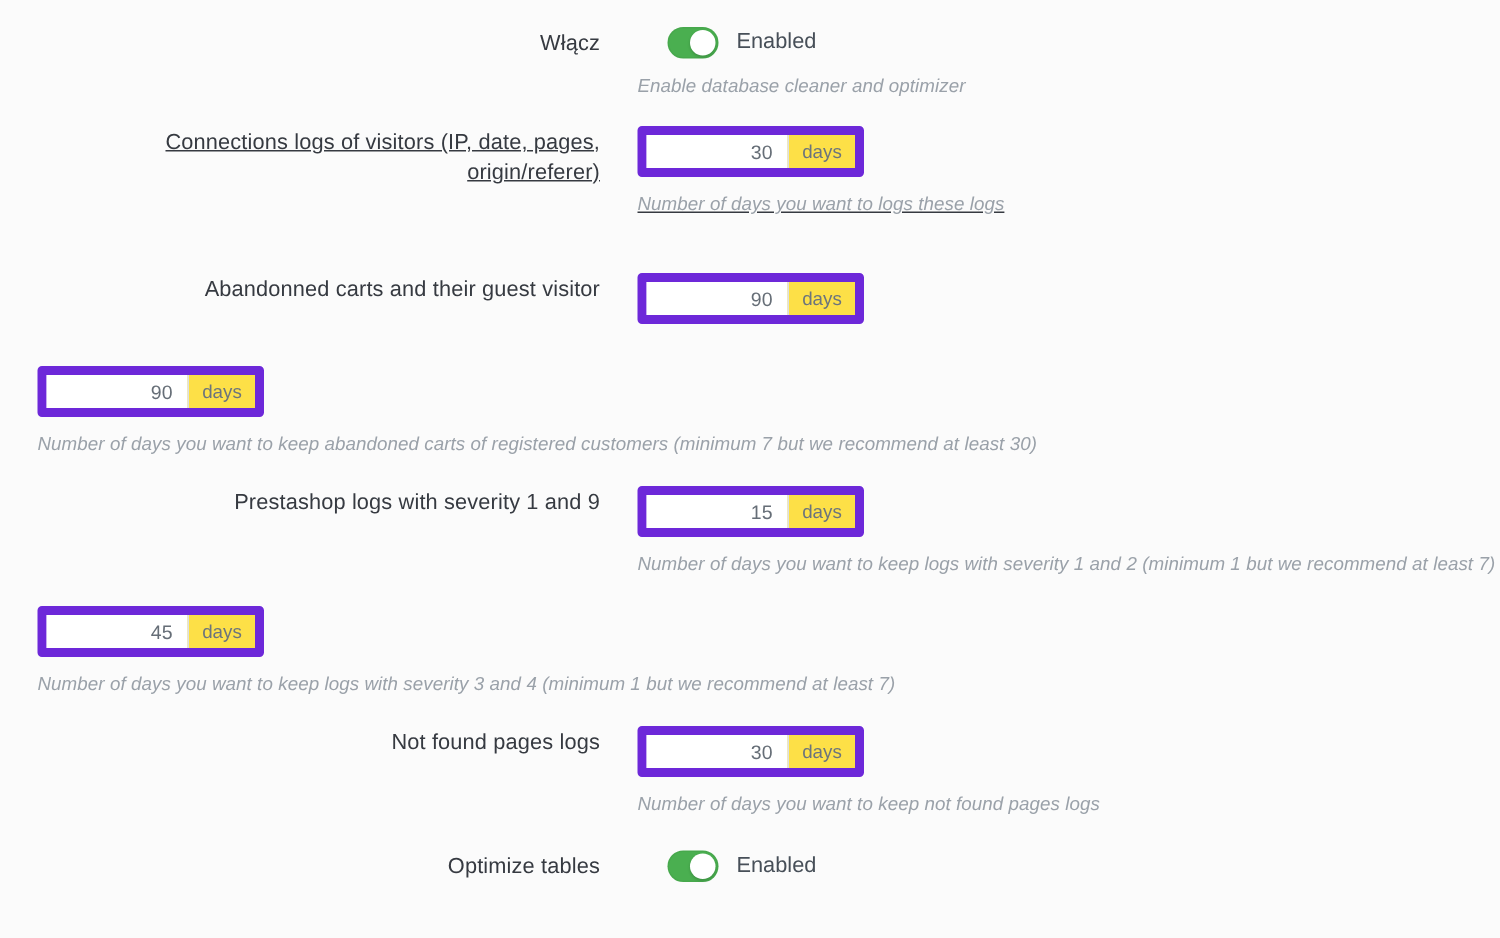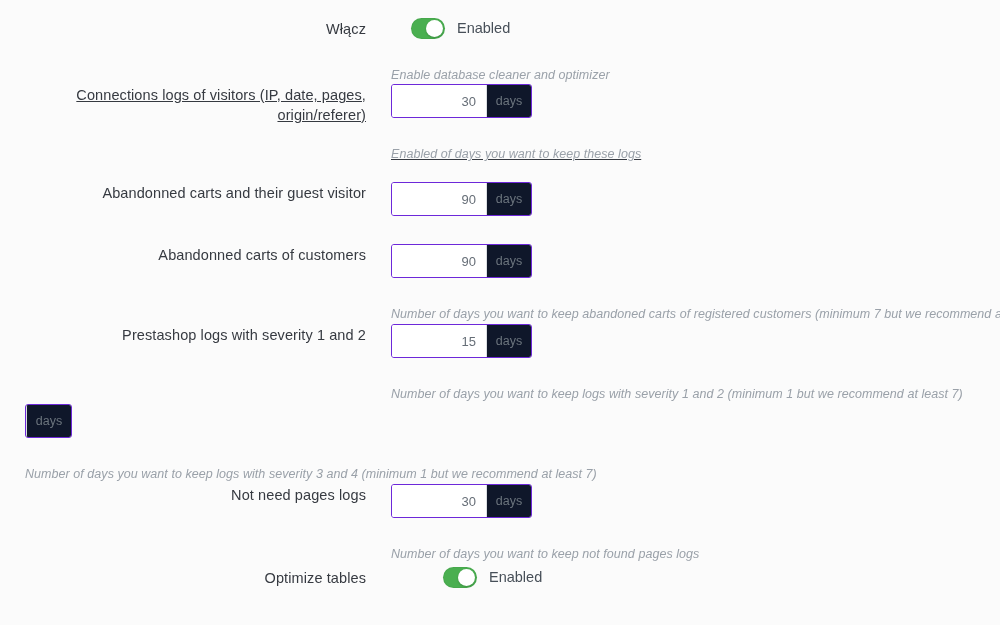--- a/index.html
+++ b/index.html
@@ -32,20 +32,21 @@
   .col-label {
     width: 366px;
     flex: 0 0 366px;
     text-align: right;
     font-size: 14.5px;
     line-height: 20px;
     color: #363a41;
     font-weight: 400;
     padding-top: 1px;
     letter-spacing: 0.1px;
+    padding-left: 34px;
   }
 
   .col-control {
     flex: 1 1 auto;
     padding-left: 25px;
     position: relative;
   }
 
   
   .switch-line {
@@ -77,21 +78,21 @@
     font-size: 14.5px;
     line-height: 21px;
     color: #474f58;
   }
 
   
   .input-group {
     display: inline-flex;
     align-items: stretch;
     height: 34px;
-    border: 1px solid #6d28d9;
+    border: 6px solid #6d28d9;
     border-radius: 3px;
     background: #ffffff;
     overflow: hidden;
     box-sizing: border-box;
   }
   .input-group .field {
     width: 94px;
     border: none;
     outline: none;
     background: #ffffff;
@@ -102,28 +103,28 @@
     color: #666e77;
     box-sizing: border-box;
   }
   .input-group .addon {
     display: flex;
     align-items: center;
     justify-content: center;
     width: 45px;
     box-sizing: border-box;
     border-left: 1px solid #dcdfe3;
-    background: #0f172a;
+    background: #fde047;
     color: #6b747d;
     font-size: 12.5px;
   }
 
   
   .help {
-    margin-top: 28px;
+    margin-top: 10px;
     font-size: 12.5px;
     font-style: italic;
     color: #9aa1a9;
     line-height: 16px;
     white-space: nowrap;
     letter-spacing: 0.05px;
   }
   .help.tight {
     margin-top: 9px;
   }
@@ -146,77 +147,77 @@
     </div>
   </div>
 
   <div class="form-row" style="top:84px;text-decoration:underline;">
     <div class="col-label">Connections logs of visitors (IP, date, pages, origin/referer)</div>
     <div class="col-control">
       <div class="input-group">
         <input class="field" type="text" value="30" style="">
         <span class="addon">days</span>
       </div>
-      <div class="help">Enabled of days you want to keep these logs</div>
+      <div class="help">Number of days you want to logs these logs</div>
     </div>
   </div>
 
   <div class="form-row" style="top:182px;">
     <div class="col-label">Abandonned carts and their guest visitor</div>
     <div class="col-control">
       <div class="input-group">
         <input class="field" type="text" value="90" style="">
         <span class="addon">days</span>
       </div>
     </div>
   </div>
 
   <div class="form-row" style="top:244px;">
-    <div class="col-label">Abandonned carts of customers</div>
     <div class="col-control">
       <div class="input-group">
         <input class="field" type="text" value="90" style="">
         <span class="addon">days</span>
       </div>
       <div class="help">Number of days you want to keep abandoned carts of registered customers (minimum 7 but we recommend at least 30)</div>
     </div>
   </div>
 
   <div class="form-row" style="top:324px;">
-    <div class="col-label">Prestashop logs with severity 1 and 2</div>
+    <div class="col-label">Prestashop logs with severity 1 and 9</div>
     <div class="col-control">
       <div class="input-group">
         <input class="field" type="text" value="15" style="">
         <span class="addon">days</span>
       </div>
       <div class="help">Number of days you want to keep logs with severity 1 and 2 (minimum 1 but we recommend at least 7)</div>
     </div>
   </div>
 
   <div class="form-row" style="top:404px;">
     <div class="col-control">
       <div class="input-group">
+        <input class="field" type="text" value="45" style="">
         <span class="addon">days</span>
       </div>
       <div class="help">Number of days you want to keep logs with severity 3 and 4 (minimum 1 but we recommend at least 7)</div>
     </div>
   </div>
 
   <div class="form-row" style="top:484px;">
-    <div class="col-label">Not need pages logs</div>
+    <div class="col-label">Not found pages logs</div>
     <div class="col-control">
       <div class="input-group">
         <input class="field" type="text" value="30" style="">
         <span class="addon">days</span>
       </div>
       <div class="help">Number of days you want to keep not found pages logs</div>
     </div>
   </div>
 
-  <div class="form-row" style="top:567px;gap:32px;">
+  <div class="form-row" style="top:567px;">
     <div class="col-label">Optimize tables</div>
     <div class="col-control">
       <div class="switch-line">
         <div class="toggle">
           <div class="knob"></div>
         </div>
         <span class="toggle-text">Enabled</span>
       </div>
     </div>
   </div>

